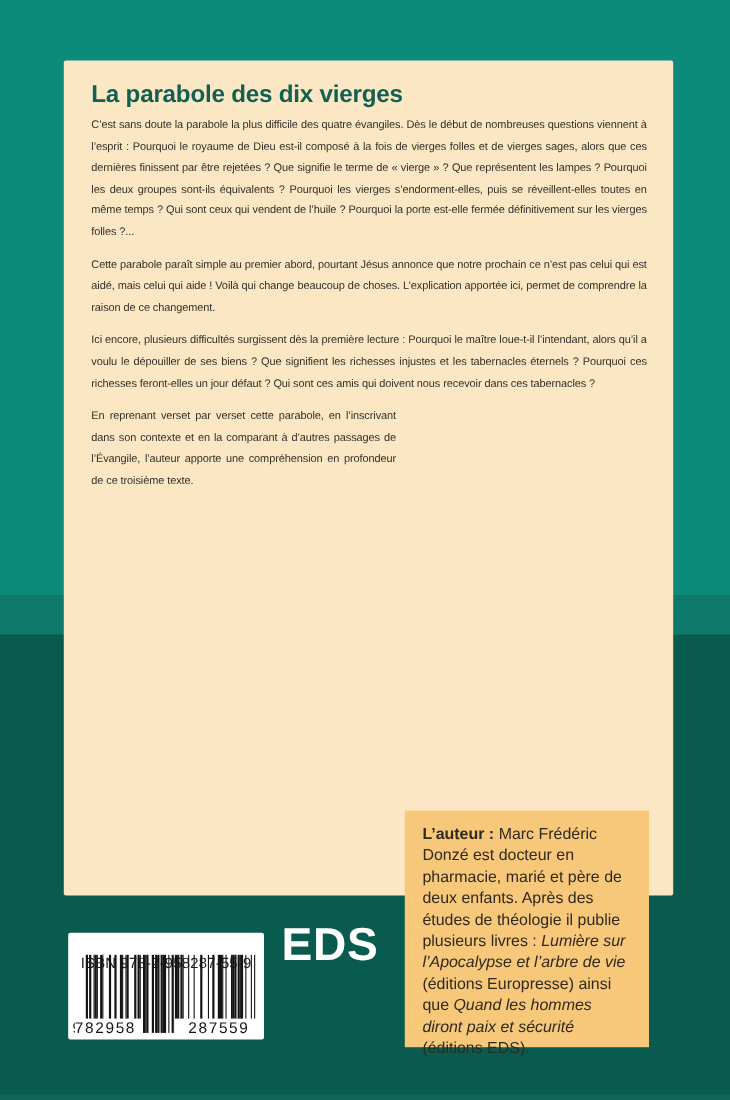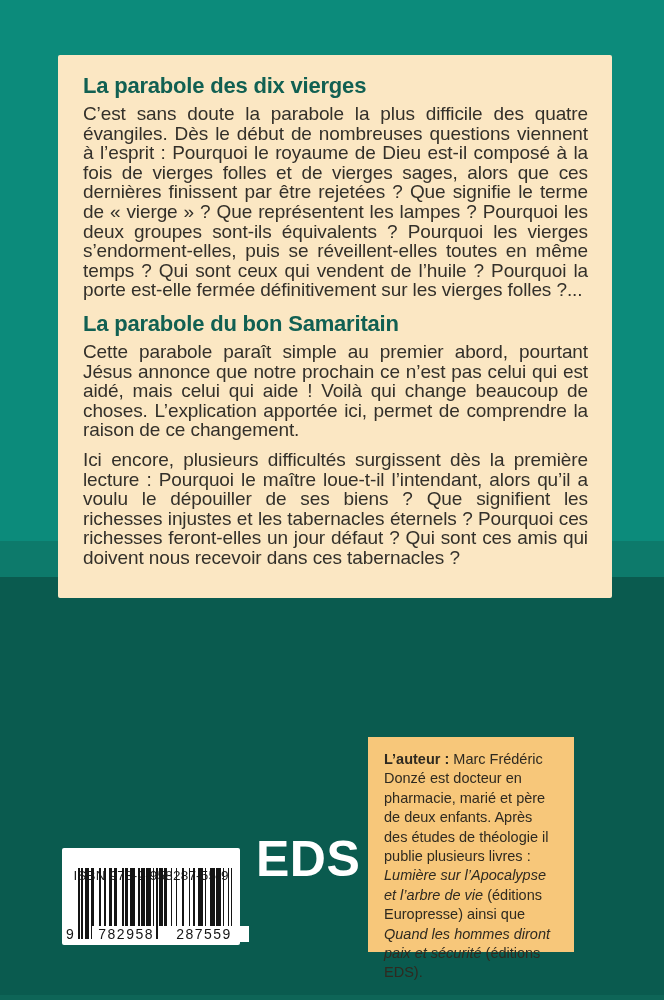--- a/index.html
+++ b/index.html
@@ -14,37 +14,37 @@
     font-family:"Liberation Sans","DejaVu Sans",sans-serif;
   }
   .cover{position:absolute;inset:0;overflow:hidden}
   .band{position:absolute;left:0;width:664px}
   .band-top{top:0;height:541px;background:var(--band_top)}
   .band-mid{top:541px;height:36px;background:var(--band_mid)}
   .band-bottom{top:577px;height:423px;background:var(--band_bottom)}
   .band-edge{top:995px;height:5px;background:var(--band_edge)}
 
   .panel{
-    position:absolute;left:58px;top:55px;width:554px;height:543px;
+    position:absolute;left:58px;top:55px;width:554px;height:759px;
     background:var(--cream);border-radius:2px;
     padding:18px 24px 0 25px;overflow:hidden;
   }
   .panel h2{
     font-size:22px;line-height:26px;font-weight:bold;color:var(--heading);
     margin:11px 0 5px;letter-spacing:-0.2px;
   }
   .panel h2:first-child{margin-top:0}
   .panel p{
-    margin:0 0 10px;font-size:19px;line-height:19.6px;
+    margin:0 0 10px;font-size:10px;line-height:19.6px;
     text-align:justify;color:var(--body_text);letter-spacing:-0.1px;
   }
   .float-spacer{float:right;width:228px;height:130px;margin-top:22px}
 
   .author-box{
-    position:absolute;left:368px;top:737px;width:206px;height:215px;
+    position:absolute;left:368px;top:737px;width:222px;height:215px;
     background:var(--orange);padding:13px 15px 10px 16px;
   }
   .author-text{
     margin:0;font-size:14.5px;line-height:19.4px;color:#2F2A20;text-align:left;
   }
   .seg-bold{font-weight:bold}
   .seg-italic{font-style:italic}
 
   .barcode-box{
     position:absolute;left:62px;top:848px;width:178px;height:97px;
@@ -57,45 +57,45 @@
   .bars{
     position:absolute;left:16px;top:20px;width:154px;height:71px;display:flex;
   }
   .module{flex:1}
   .module.on{background:#141414}
   .digit{
     position:absolute;bottom:3px;background:#ffffff;color:#141414;
     font-size:14px;line-height:16px;height:16px;
   }
   .digit.lead{left:4px;width:11px;text-align:left}
-  .digit.g1{left:30px;width:62px;text-align:right;letter-spacing:1.5px}
-  .digit.g2{left:97px;width:90px;text-align:center;letter-spacing:1.5px}
+  .digit.g1{left:6px;width:62px;text-align:left;letter-spacing:1.5px}
+  .digit.g2{left:97px;width:80px;text-align:center;letter-spacing:1.5px}
 
   .logo{
     position:absolute;left:256px;top:838px;color:#ffffff;
-    font-size:50px;line-height:42px;font-weight:bold;letter-spacing:0.5px;
+    font-size:42px;line-height:42px;font-weight:bold;letter-spacing:0.5px;
   }
 </style>
 </head>
 <body>
 
 <div class="cover">
   <div class="band band-top"></div>
   <div class="band band-mid"></div>
   <div class="band band-bottom"></div>
   <div class="band band-edge"></div>
 
   <div class="panel">
     <h2>La parabole des dix vierges</h2>
     <p>C’est sans doute la parabole la plus difficile des quatre évangiles. Dès le début de nombreuses questions viennent à l’esprit&nbsp;: Pourquoi le royaume de Dieu est-il composé à la fois de vierges folles et de vierges sages, alors que ces dernières finissent par être rejetées&nbsp;? Que signifie le terme de «&nbsp;vierge&nbsp;»&nbsp;? Que représentent les lampes&nbsp;? Pourquoi les deux groupes sont-ils équivalents&nbsp;? Pourquoi les vierges s’endorment-elles, puis se réveillent-elles toutes en même temps&nbsp;? Qui sont ceux qui vendent de l’huile&nbsp;? Pourquoi la porte est-elle fermée définitivement sur les vierges folles&nbsp;?...</p>
 
-    <h2>La parabole du bon Samaritain</h2>
     <p>Cette parabole paraît simple au premier abord, pourtant Jésus annonce que notre prochain ce n’est pas celui qui est aidé, mais celui qui aide&nbsp;! Voilà qui change beaucoup de choses. L’explication apportée ici, permet de comprendre la raison de ce changement.</p>
 
     <p>Ici encore, plusieurs difficultés surgissent dès la première lecture&nbsp;: Pourquoi le maître loue-t-il l’intendant, alors qu’il a voulu le dépouiller de ses biens&nbsp;? Que signifient les richesses injustes et les tabernacles éternels&nbsp;? Pourquoi ces richesses feront-elles un jour défaut&nbsp;? Qui sont ces amis qui doivent nous recevoir dans ces tabernacles&nbsp;?</p>
+    <p class="wrap-para"><span class="float-spacer"></span><span>En reprenant verset par verset cette parabole, en l’inscrivant dans son contexte et en la comparant à d’autres passages de l’Évangile, l’auteur apporte une compréhension en profondeur de ce troisième texte.</span></p>
   </div>
 
   <aside class="author-box">
     <p class="author-text"><span class="seg-bold">L’auteur&nbsp;: </span><span class="seg-normal">Marc Frédéric Donzé est docteur en pharmacie, marié et père de deux enfants. Après des études de théologie il publie plusieurs livres&nbsp;: </span><span class="seg-italic">Lumière sur l’Apocalypse et l’arbre de vie</span><span class="seg-normal"> (éditions Europresse) ainsi que </span><span class="seg-italic">Quand les hommes diront paix et sécurité</span><span class="seg-normal"> (éditions EDS).</span></p>
   </aside>
 
   <div class="barcode-box">
     <div class="isbn">ISBN 978-2-958287-55-9</div>
     <div class="bars" id="barcode-bars">
         <div class="module on"></div>

